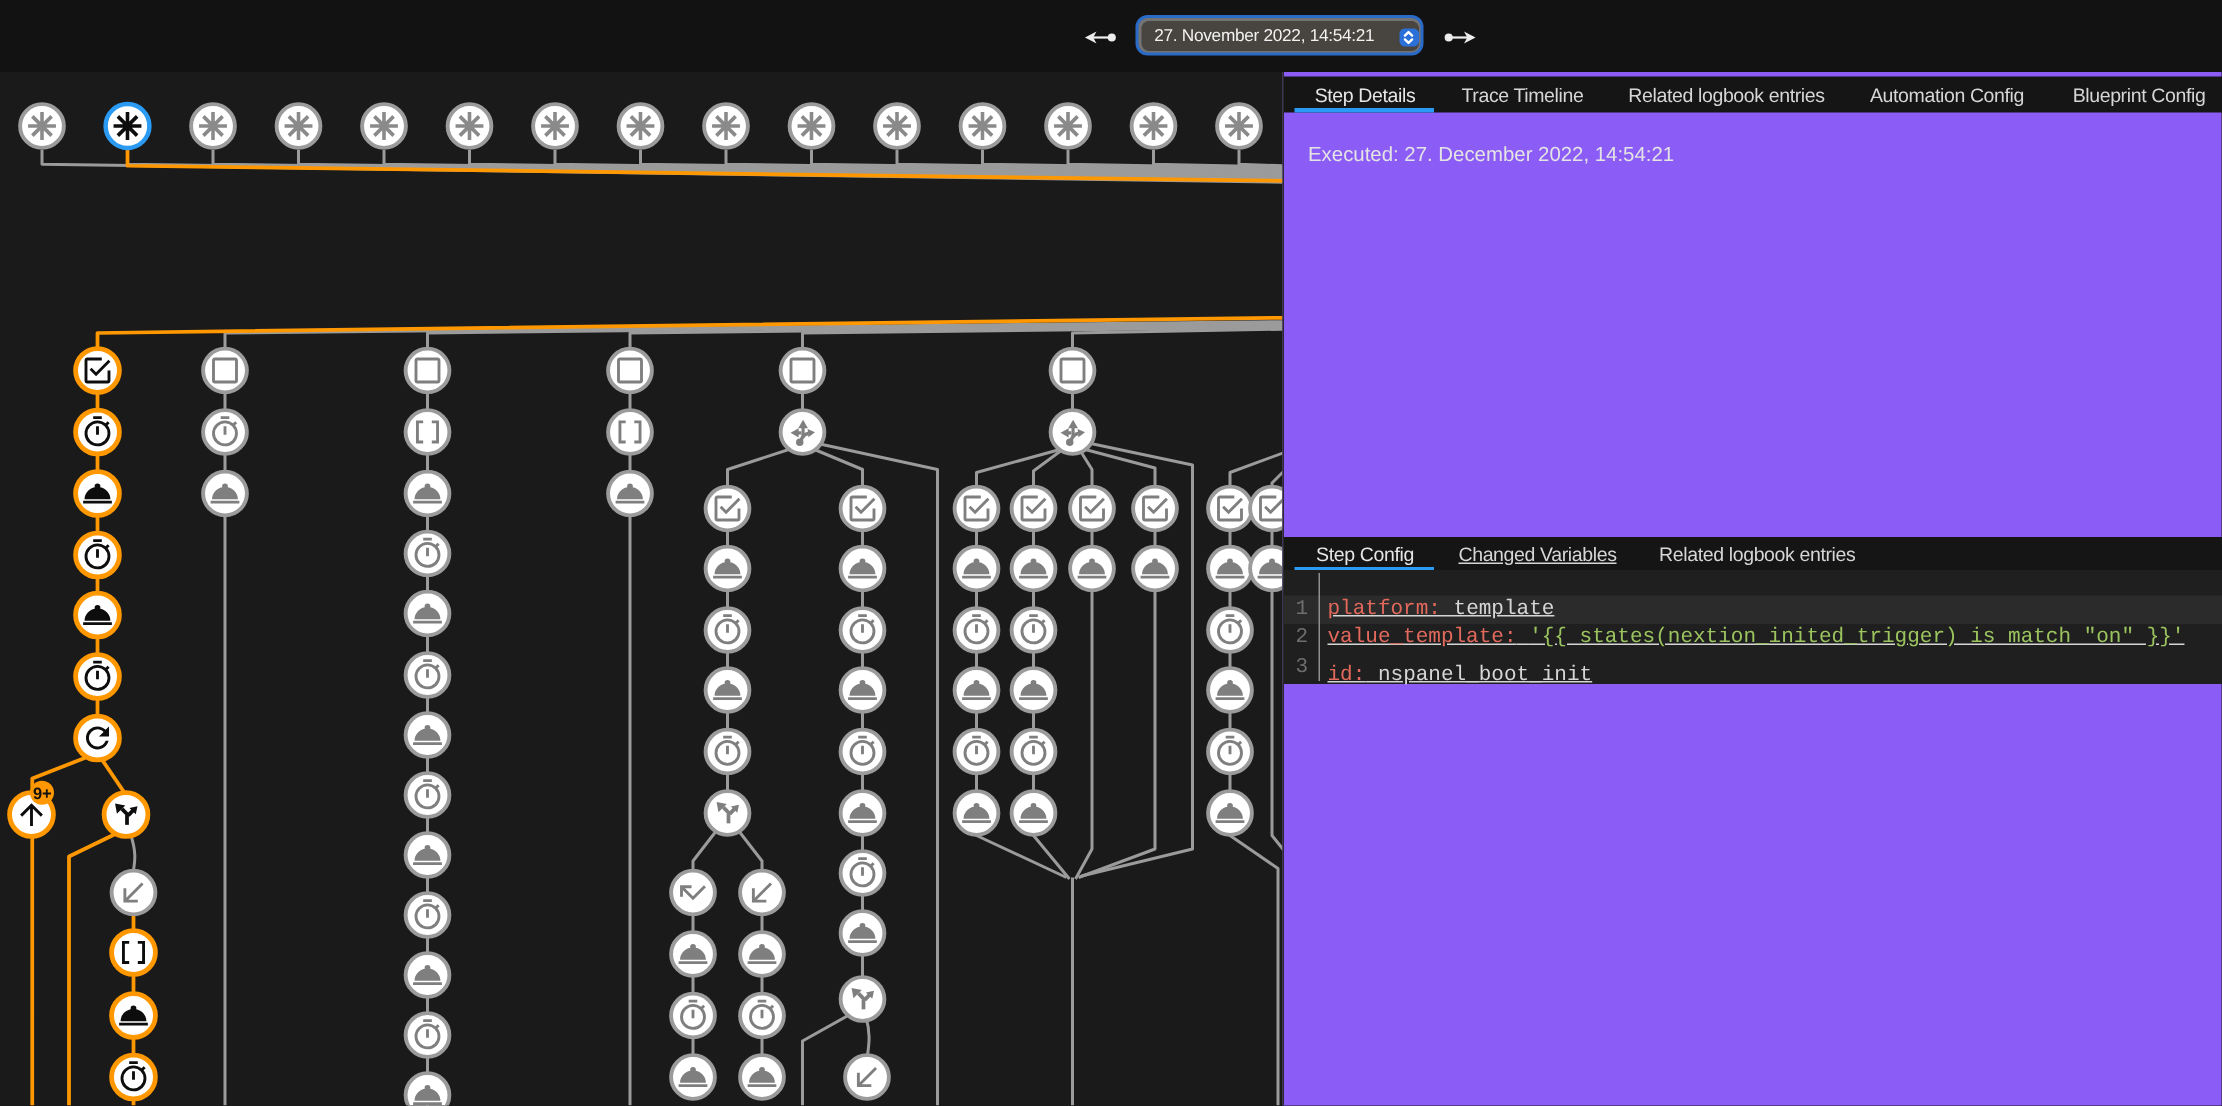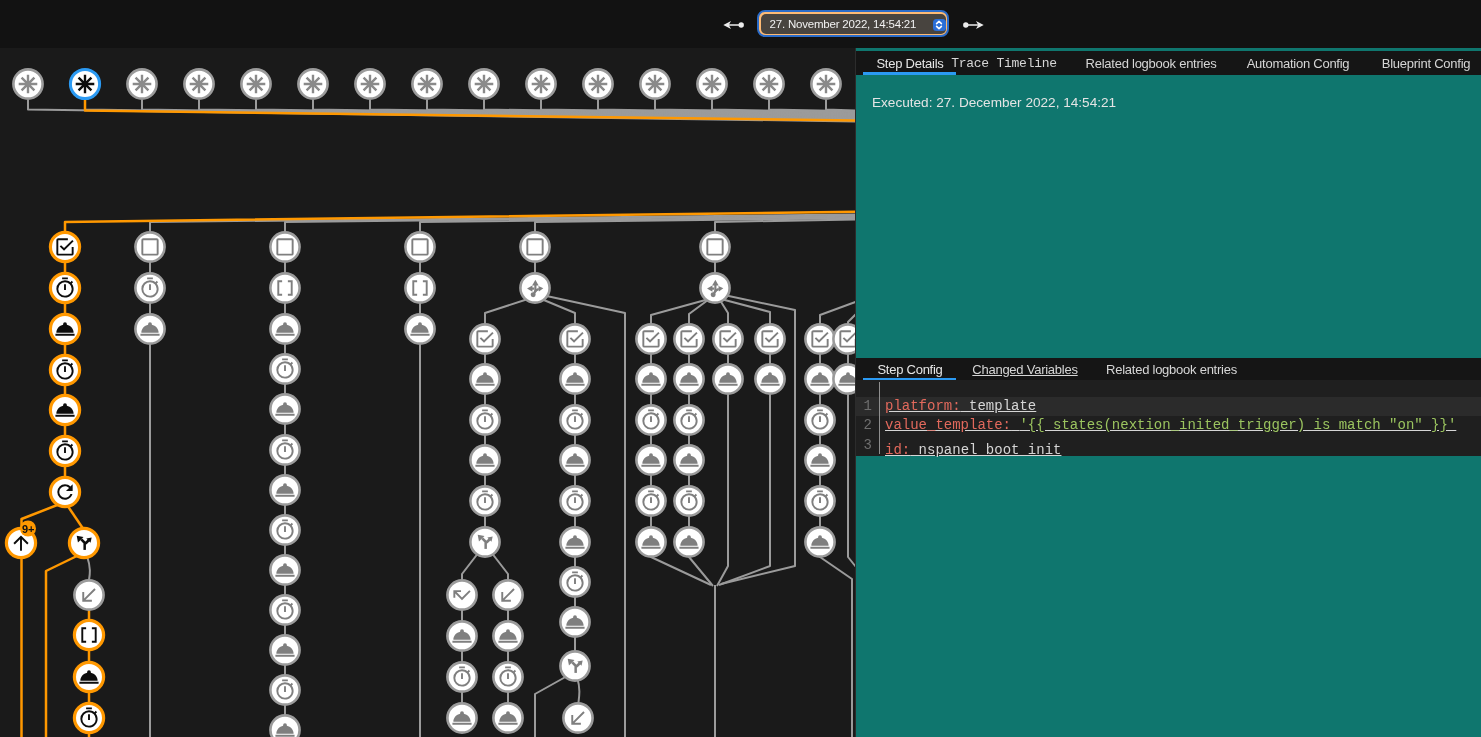--- a/index.html
+++ b/index.html
@@ -1,35 +1,35 @@
 <!DOCTYPE html>
 <html><head><meta charset="utf-8">
 <style>
 * { margin:0; padding:0; box-sizing:border-box; }
 html,body { width:1481px; height:737px; background:#1a1a1a; overflow:hidden;
   font-family:"Liberation Sans", sans-serif; }
 .topbar { position:absolute; left:0; top:0; width:1481px; height:48px; background:#121212; }
 .graph { position:absolute; left:0; top:48px; }
-.panel { position:absolute; left:855px; top:48px; width:626px; height:689px; background:#0f766e; border-left:1px solid #2c2c2c; }
+.panel { position:absolute; left:855px; top:48px; width:626px; height:689px; background:#8b5cf6; border-left:1px solid #2c2c2c; }
 .tabbar { position:absolute; left:0; width:626px; background:#151515; }
 .tab { position:absolute; top:0; height:100%; color:#d6d6d6; font-size:13px; letter-spacing:-0.25px; text-align:center; display:flex; align-items:center; justify-content:center; }
 .tab.active { color:#e6e6e6; }
 .ul { position:absolute; height:3px; background:#2b9af3; left:7px; width:93px; }
 .executed { position:absolute; left:16px; top:46.5px; color:#e4e4e4; font-size:13.6px; letter-spacing:0px; }
 .tb2 { top:310px; height:22.5px; }
 .tb1 { top:3px; height:24px; }
 .code { position:absolute; left:0; top:332px; width:626px; height:76px; background:#1f1f1f;
   font-family:"Liberation Mono", monospace; font-size:14px; line-height:19.7px; }
 .gutline { position:absolute; left:22.5px; top:2px; width:1.5px; height:72px; background:#8f8f8f; }
 .ln { position:absolute; width:16px; text-align:right; color:#6e6e6e; }
 .cl { position:absolute; left:29px; white-space:pre; color:#d6d6d6;text-decoration:underline; }
 .row1 { position:absolute; left:0; top:16.5px; width:626px; height:19.7px; background:#2b2b2b; }
 .k { color:#e2695c; }
 .s { color:#9bc45f; }
-.selwrap { position:absolute; left:757px; top:10px; width:192px; height:27px; border:2.5px solid #2a6bc8; border-radius:8px; background:#fdba74; padding:1.5px; }
+.selwrap { position:absolute; left:757px; top:10px; width:192px; height:27px; border:2.5px solid #2a6bc8; border-radius:8px; background:#737373; padding:1.5px; }
 .sel { width:100%; height:100%; background:#48443f; border-radius:5px; color:#f2f2f2; font-size:11.5px; letter-spacing:-0.2px; line-height:20px; padding-left:9px; position:relative; }
 .stepper { position:absolute; right:0px; top:5px; width:13px; height:12px; background:#2b6fd8; border-radius:3.5px; }
 .stepper svg { position:absolute; left:0.5px; top:0px; }
 .navarrow { position:absolute; top:13px; }
 </style></head>
 <body>
 <div class="topbar">
   <svg class="navarrow" style="left:721px" width="24" height="22" viewBox="0 0 24 22" fill="#ececec">
       <circle cx="20.2" cy="12" r="2.7"></circle>
       <rect x="7" y="11.25" width="13" height="1.5"></rect>
@@ -575,21 +575,21 @@
     <circle cx="848" cy="379" r="14.6" fill="#fff" stroke="#9b9b9b" stroke-width="2.6"></circle>
     <g transform="translate(836.5,367.5) scale(0.958)" fill="#7f7f7f">
       <path d="M12,5A2,2 0 0,1 14,7C14,7.24 13.96,7.47 13.88,7.69C17.95,8.5 21,11.91 21,16H3C3,11.91 6.05,8.5 10.12,7.69C10.04,7.47 10,7.24 10,7A2,2 0 0,1 12,5M22,19H2V17H22V19Z"></path>
     </g>
     <circle cx="28" cy="528.5" r="8" fill="#ff9800"></circle>
     <text x="28.2" y="532.5" font-size="11" font-weight="bold" fill="#111" text-anchor="middle" font-family="Liberation Sans, sans-serif">9+</text>
   </svg>
 <div class="panel">
   <div class="tabbar tb1">
       <div class="tab active" style="left:-56px; width:220px;">Step Details</div>
-      <div class="tab" style="left:38px; width:220px;font-family:Liberation Mono, monospace;">Trace Timeline</div>
+      <div class="tab" style="left:49px; width:220px;">Trace Timeline</div>
       <div class="tab" style="left:185px; width:220px;">Related logbook entries</div>
       <div class="tab" style="left:332px; width:220px;">Automation Config</div>
       <div class="tab" style="left:460px; width:220px;">Blueprint Config</div>
       <div class="ul" style="bottom:0"></div>
     </div>
   <div class="executed">Executed: 27. December 2022, 14:54:21</div>
   <div class="tabbar tb2">
       <div class="tab active" style="left:-56px; width:220px;">Step Config</div>
       <div class="tab" style="left:59px; width:220px;text-decoration:underline;">Changed Variables</div>
       <div class="tab" style="left:205.5px; width:220px;">Related logbook entries</div>

